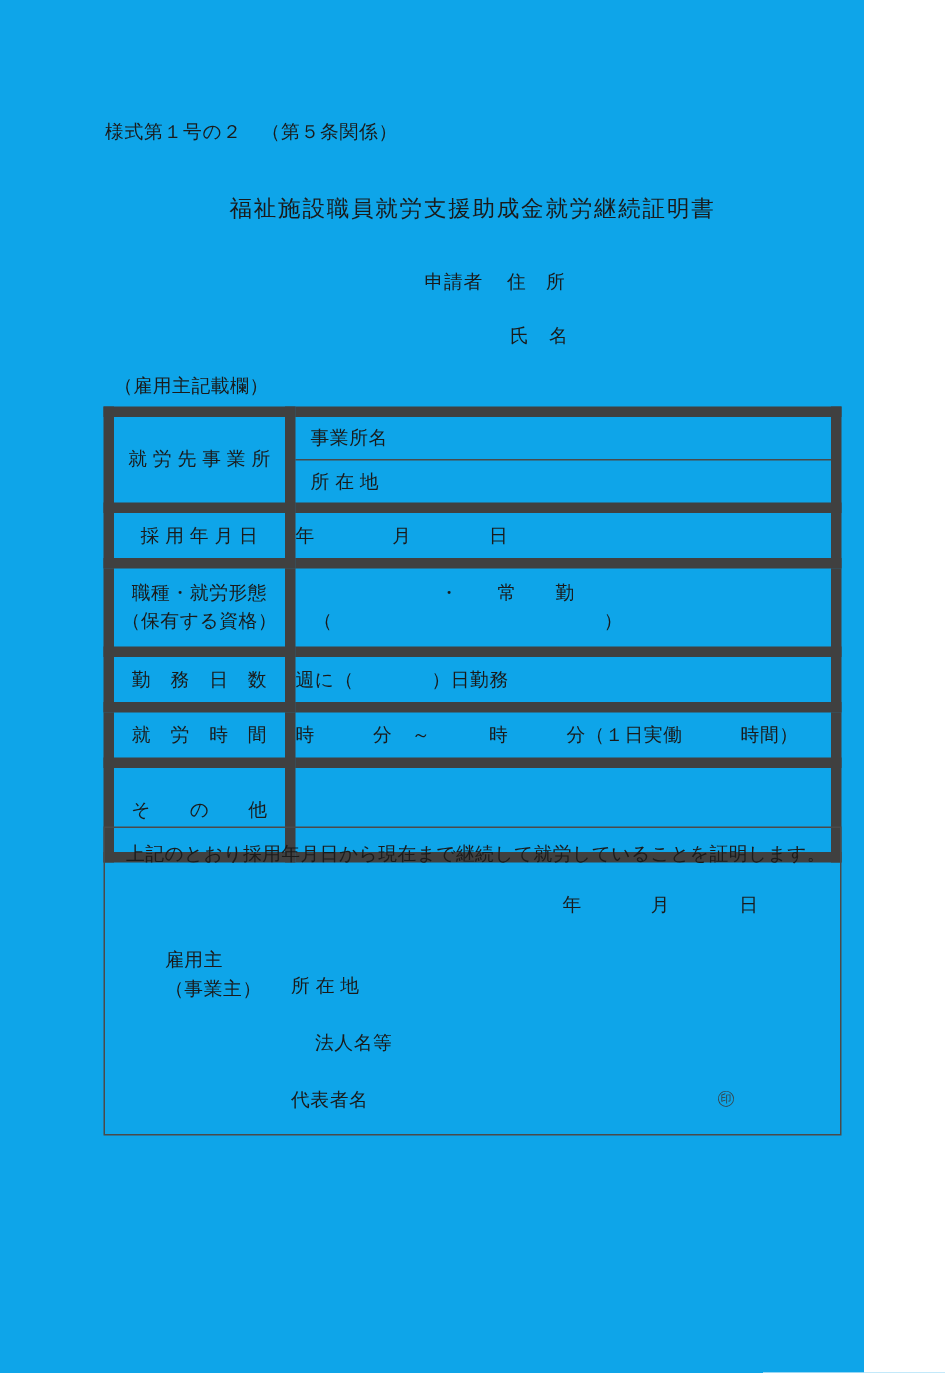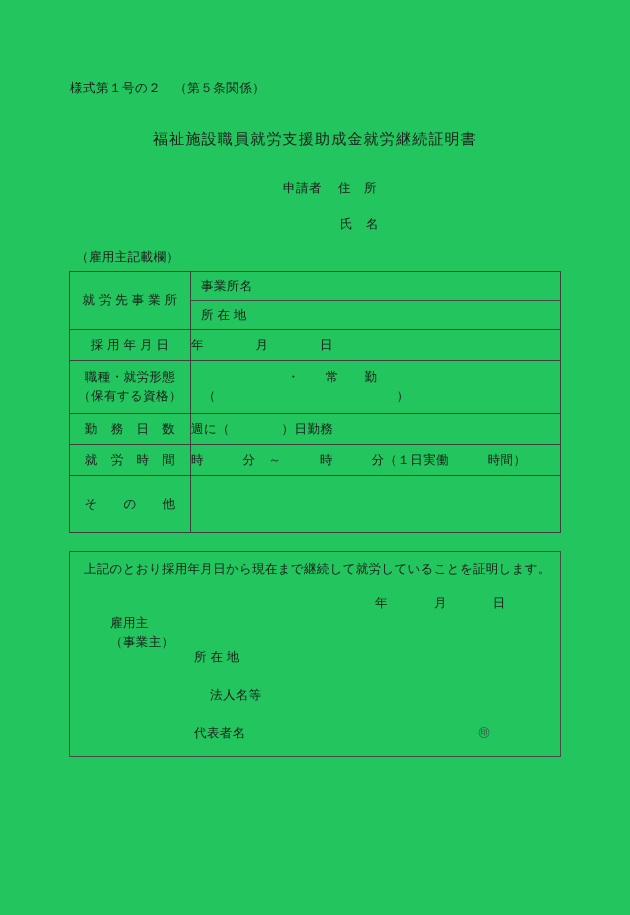--- a/index.html
+++ b/index.html
@@ -11,23 +11,23 @@
     width: 630px;
     height: 915px;
     position: relative;
     font-family: "Liberation Serif", "DejaVu Serif", serif;
     color: #1a1a1a;
     -webkit-font-smoothing: antialiased;
   }
   .page {
     position: absolute;
     left: 0; top: 0;
-    width: 630px;
+    width: 576px;
     height: 915px;
-    background: #22c55e;
+    background: #0ea5e9;
   }
 
   
   .form-code {
     position: absolute;
     left: 70px;
     top: 80px;
     font-size: 12.5px;
     letter-spacing: 0.5px;
     white-space: nowrap;
@@ -75,21 +75,21 @@
   
   .form-table {
     position: absolute;
     left: 69px;
     top: 271px;
     width: 492px;
     border-collapse: collapse;
     table-layout: fixed;
   }
   .form-table td {
-    border: 1px solid #404040;
+    border: 7px solid #404040;
     font-size: 12.5px;
     padding: 0;
     vertical-align: middle;
   }
   .col-label { width: 121px; }
   .cell-label {
     text-align: center;
     letter-spacing: 0.4px;
     white-space: nowrap;
     line-height: 1.45;
@@ -144,21 +144,21 @@
     left: 305px;
     top: 43px;
     font-size: 12.5px;
     letter-spacing: 0.4px;
     white-space: nowrap;
   }
   .cert-date .gap { display: inline-block; width: 46px; }
   .employer-label {
     position: absolute;
     left: 40px;
-    top: 62px;
+    top: 79px;
     font-size: 12.5px;
     line-height: 1.55;
     letter-spacing: 0.4px;
     white-space: nowrap;
   }
   .employer-label .l2 { display: block; }
   .field-address {
     position: absolute;
     left: 124px;
     top: 97px;

